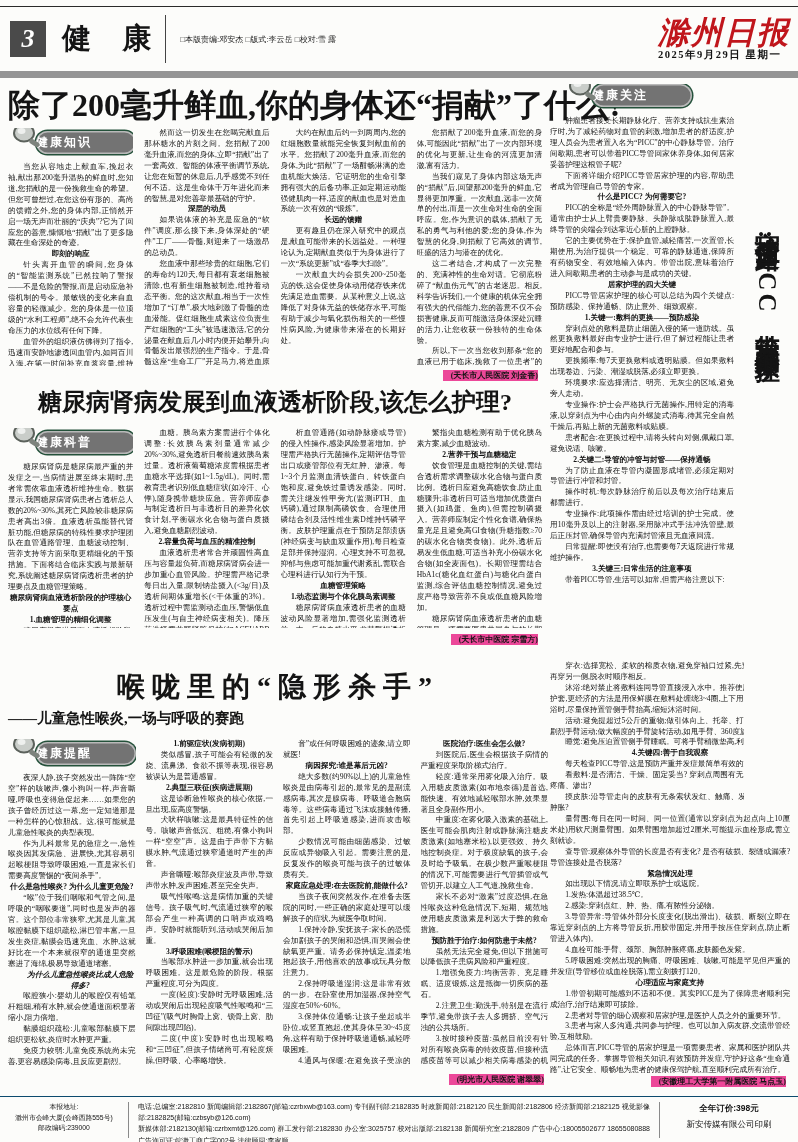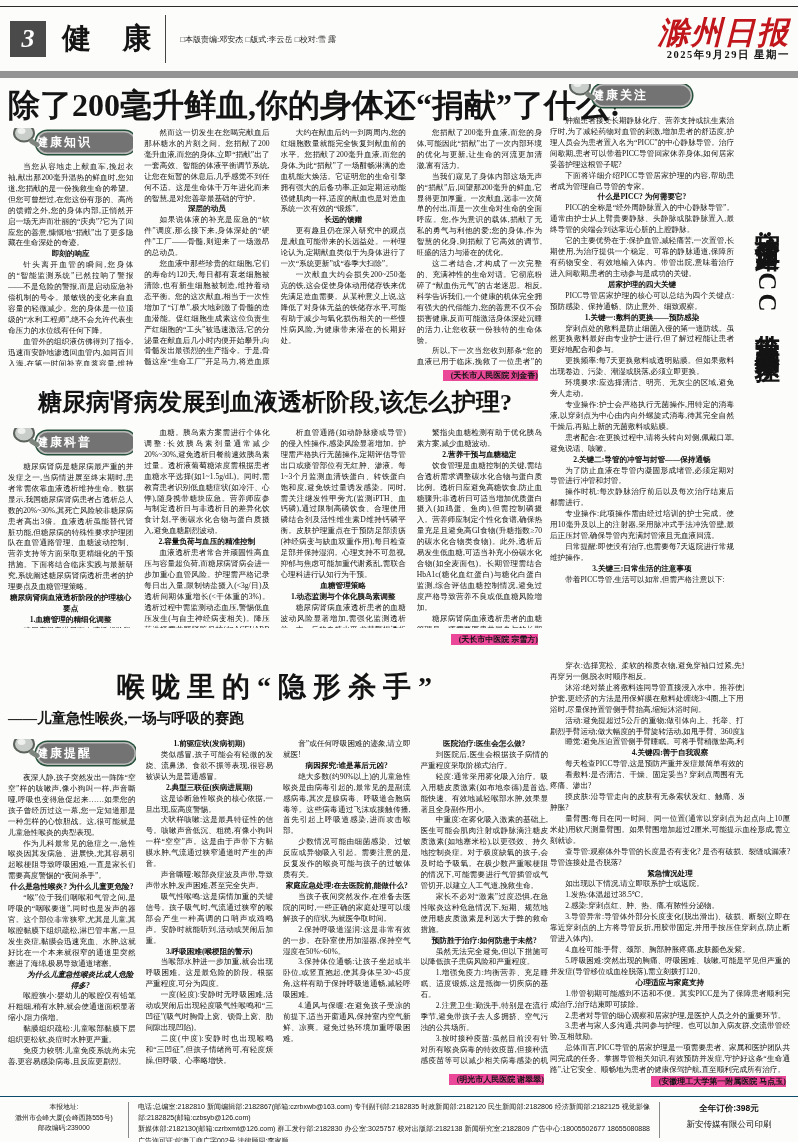--- a/index.html
+++ b/index.html
@@ -7,21 +7,21 @@
           font-family:"Liberation Serif","DejaVu Serif",serif; color:#141414; overflow:hidden; }
 
   
   .top-rule { position:absolute; top:6px; left:0; width:798px; height:1px; background:#2a2a2a; }
   .hdr { position:absolute; top:13px; left:10px; right:8px; height:52px; display:flex; align-items:center; }
   .pagenum-box { width:36px; height:36px; background:#4a4a4a; color:#fff; display:flex; align-items:center;
                  justify-content:center; font-style:italic; font-weight:700; font-size:26px; }
   .section-title { font-size:29px; font-weight:900; letter-spacing:12px; margin-left:16px; white-space:nowrap; }
   .hdr-divider { width:1px; height:48px; background:#444; margin:0 14px 0 2px; }
   .credits { font-size:8px; color:#1d1d1d; font-family:"Liberation Sans",sans-serif; }
-  .hdr-right { margin-left:auto; text-align:right; }
+  .hdr-right { margin-left:auto; }
   .masthead { color:#c0161c; font-size:31px; font-weight:900; font-style:italic; letter-spacing:2px; line-height:1; }
   .pubdate { font-size:10.5px; font-weight:700; letter-spacing:1.5px; }
   .header-bar { position:absolute; top:71px; left:0; width:798px; height:7px; background:#949494; }
 
   
   .article { position:absolute; }
   .headline { font-weight:900; text-align:center; white-space:nowrap; margin:0; }
   .cols { display:flex; gap:11px; }
   .col { flex:1 1 0; overflow:hidden; text-align:justify; font-size:7.6px; line-height:1.44; }
   .pt { margin:0; text-indent:2em; }
@@ -210,20 +210,21 @@
           <p class="pt pt-p">一度(轻度):安静时无呼吸困难,活动或哭闹后出现轻度吸气性喉鸣和“三凹征”(吸气时胸骨上窝、锁骨上窝、肋间隙出现凹陷)。</p>
           <p class="pt pt-p">二度(中度):安静时也出现喉鸣和“三凹征”,但孩子情绪尚可,有轻度烦躁,但呼吸、心率略增快。</p>
         </div>
       <div class="col">
           <p class="pt pt-p">音”或任何呼吸困难的迹象,请立即就医!</p>
           <p class="pt pt-h">病因探究:谁是幕后元凶?</p>
           <p class="pt pt-p">绝大多数(约90%以上)的儿童急性喉炎是由病毒引起的,最常见的是副流感病毒,其次是腺病毒、呼吸道合胞病毒等。这些病毒通过飞沫或接触传播,首先引起上呼吸道感染,进而攻击喉部。</p>
           <p class="pt pt-p">少数情况可能由细菌感染、过敏反应或异物吸入引起。需要注意的是,反复发作的喉炎可能与孩子的过敏体质有关。</p>
           <p class="pt pt-h">家庭应急处理:在去医院前,能做什么?</p>
           <p class="pt pt-p">当孩子夜间突然发作,在准备去医院的同时,一些正确的家庭处理可以缓解孩子的症状,为就医争取时间。</p>
+          <p class="pt pt-p">1.保持冷静,安抚孩子:家长的恐慌会加剧孩子的哭闹和恐惧,而哭闹会使缺氧更严重。请务必保持镇定,温柔地抱起孩子,用他喜欢的故事或玩具分散注意力。</p>
           <p class="pt pt-p">2.保持呼吸道湿润:这是非常有效的一步。在卧室使用加湿器,保持空气湿度在50%~60%。</p>
           <p class="pt pt-p">3.保持体位通畅:让孩子坐起或半卧位,或竖直抱起,使其身体呈30~45度角,这样有助于保持呼吸道通畅,减轻呼吸困难。</p>
           <p class="pt pt-p">4.通风与保暖:在避免孩子受凉的前提下,适当开窗通风,保持室内空气新鲜、凉爽。避免过热环境加重呼吸困难。</p>
         </div>
       <div class="col">
           <p class="pt pt-h">医院治疗:医生会怎么做?</p>
           <p class="pt pt-p">到医院后,医生会根据孩子病情的严重程度采取阶梯式治疗。</p>
           <p class="pt pt-p">轻度:通常采用雾化吸入治疗。吸入用糖皮质激素(如布地奈德)是首选,能快速、有效地减轻喉部水肿,效果显著且全身副作用小。</p>
           <p class="pt pt-p">中重度:在雾化吸入激素的基础上,医生可能会肌肉注射或静脉滴注糖皮质激素(如地塞米松),以更强效、持久地控制炎症。对于极度缺氧的孩子,会及时给予吸氧。在极少数严重喉梗阻的情况下,可能需要进行气管插管或气管切开,以建立人工气道,挽救生命。</p>
           <p class="pt pt-p">家长不必对“激素”过度恐惧,在急性喉炎这种危急情况下,短期、规范地使用糖皮质激素是利远大于弊的救命措施。</p>

